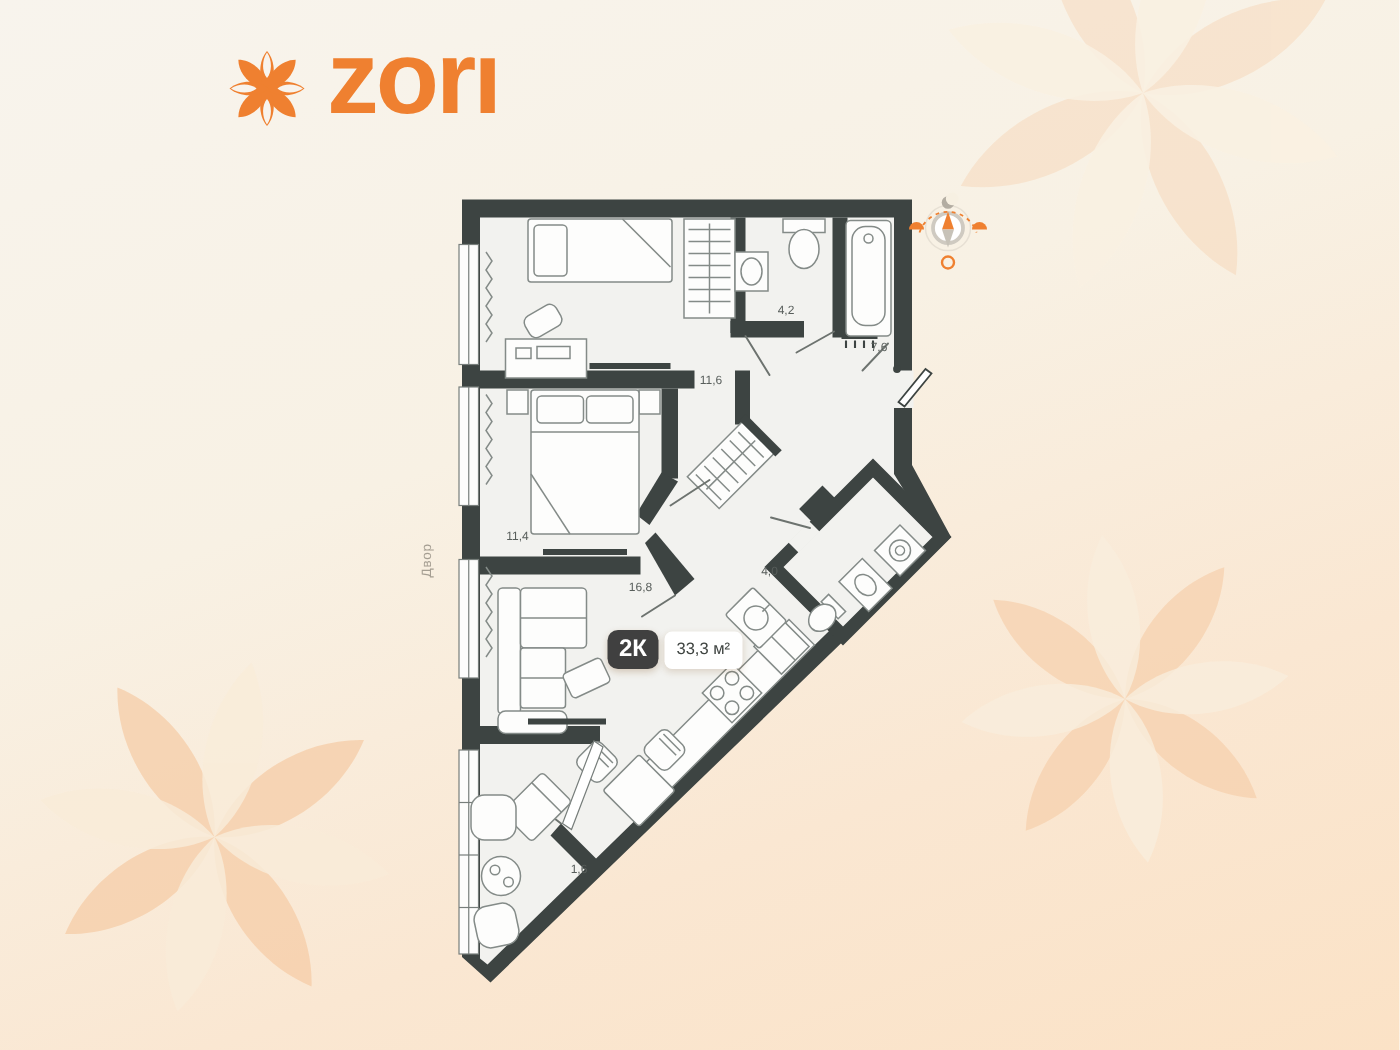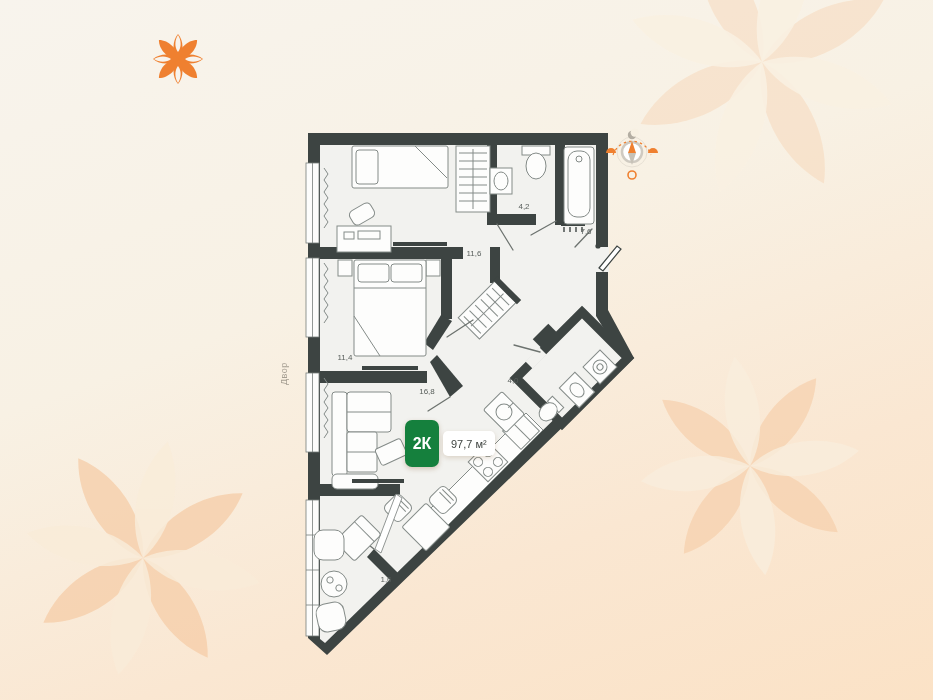--- a/index.html
+++ b/index.html
@@ -16,21 +16,21 @@
   .logo{position:absolute;left:150px;top:28px;display:flex;align-items:flex-start;}
   .logo-flower{width:56px;height:56px;margin-top:3px;}
   .logo-word{
     color:#ef8030;font-size:69px;font-weight:700;letter-spacing:-2px;
     line-height:60px;margin-left:12px;margin-top:-6px;
   }
   .logo-tag{margin-left:18px;margin-top:7px;color:#3b3b39;font-size:23px;line-height:26px;}
   
   .badge{position:absolute;left:405px;top:420px;display:flex;align-items:center;gap:4px;}
   .badge-type{
-    width:34px;height:47px;background:#15803d;border-radius:7px;color:#fff;
+    width:34px;height:26px;background:#404040;border-radius:7px;color:#fff;
     font-size:16px;font-weight:700;display:flex;align-items:center;justify-content:center;
     box-shadow:0 2px 5px rgba(120,70,20,.25);
   }
   .badge-area{
     height:25px;background:#ffffff;border-radius:5px;padding:0 8px;color:#3f4441;
     font-size:11px;font-weight:400;display:flex;align-items:center;
     box-shadow:0 2px 5px rgba(120,70,20,.18);
   }
   
   .rlabel{font-family:"Liberation Sans",sans-serif;font-size:8px;fill:#585e5b;}
@@ -347,20 +347,21 @@
       <path transform="rotate(180)" d="M0,1 C6,-6 6,-18 0,-25 C-6,-18 -6,-6 0,1 Z"></path>
       <path transform="rotate(270)" d="M0,1 C6,-6 6,-18 0,-25 C-6,-18 -6,-6 0,1 Z"></path>
     </g>
     <g fill="#f8f3ec">
       <path d="M0,-7 C3.5,-11 3.5,-19 0,-24 C-3.5,-19 -3.5,-11 0,-7 Z"></path>
       <path transform="rotate(90)" d="M0,-7 C3.5,-11 3.5,-19 0,-24 C-3.5,-19 -3.5,-11 0,-7 Z"></path>
       <path transform="rotate(180)" d="M0,-7 C3.5,-11 3.5,-19 0,-24 C-3.5,-19 -3.5,-11 0,-7 Z"></path>
       <path transform="rotate(270)" d="M0,-7 C3.5,-11 3.5,-19 0,-24 C-3.5,-19 -3.5,-11 0,-7 Z"></path>
     </g>
   </svg>
+  <div class="logo-word">zorı</div>
 </div>
 
 <div class="badge">
   <div class="badge-type">2К</div>
-  <div class="badge-area">97,7 м²</div>
+  <div class="badge-area">33,3 м²</div>
 </div>
 
 </div>
 
 </body></html>

